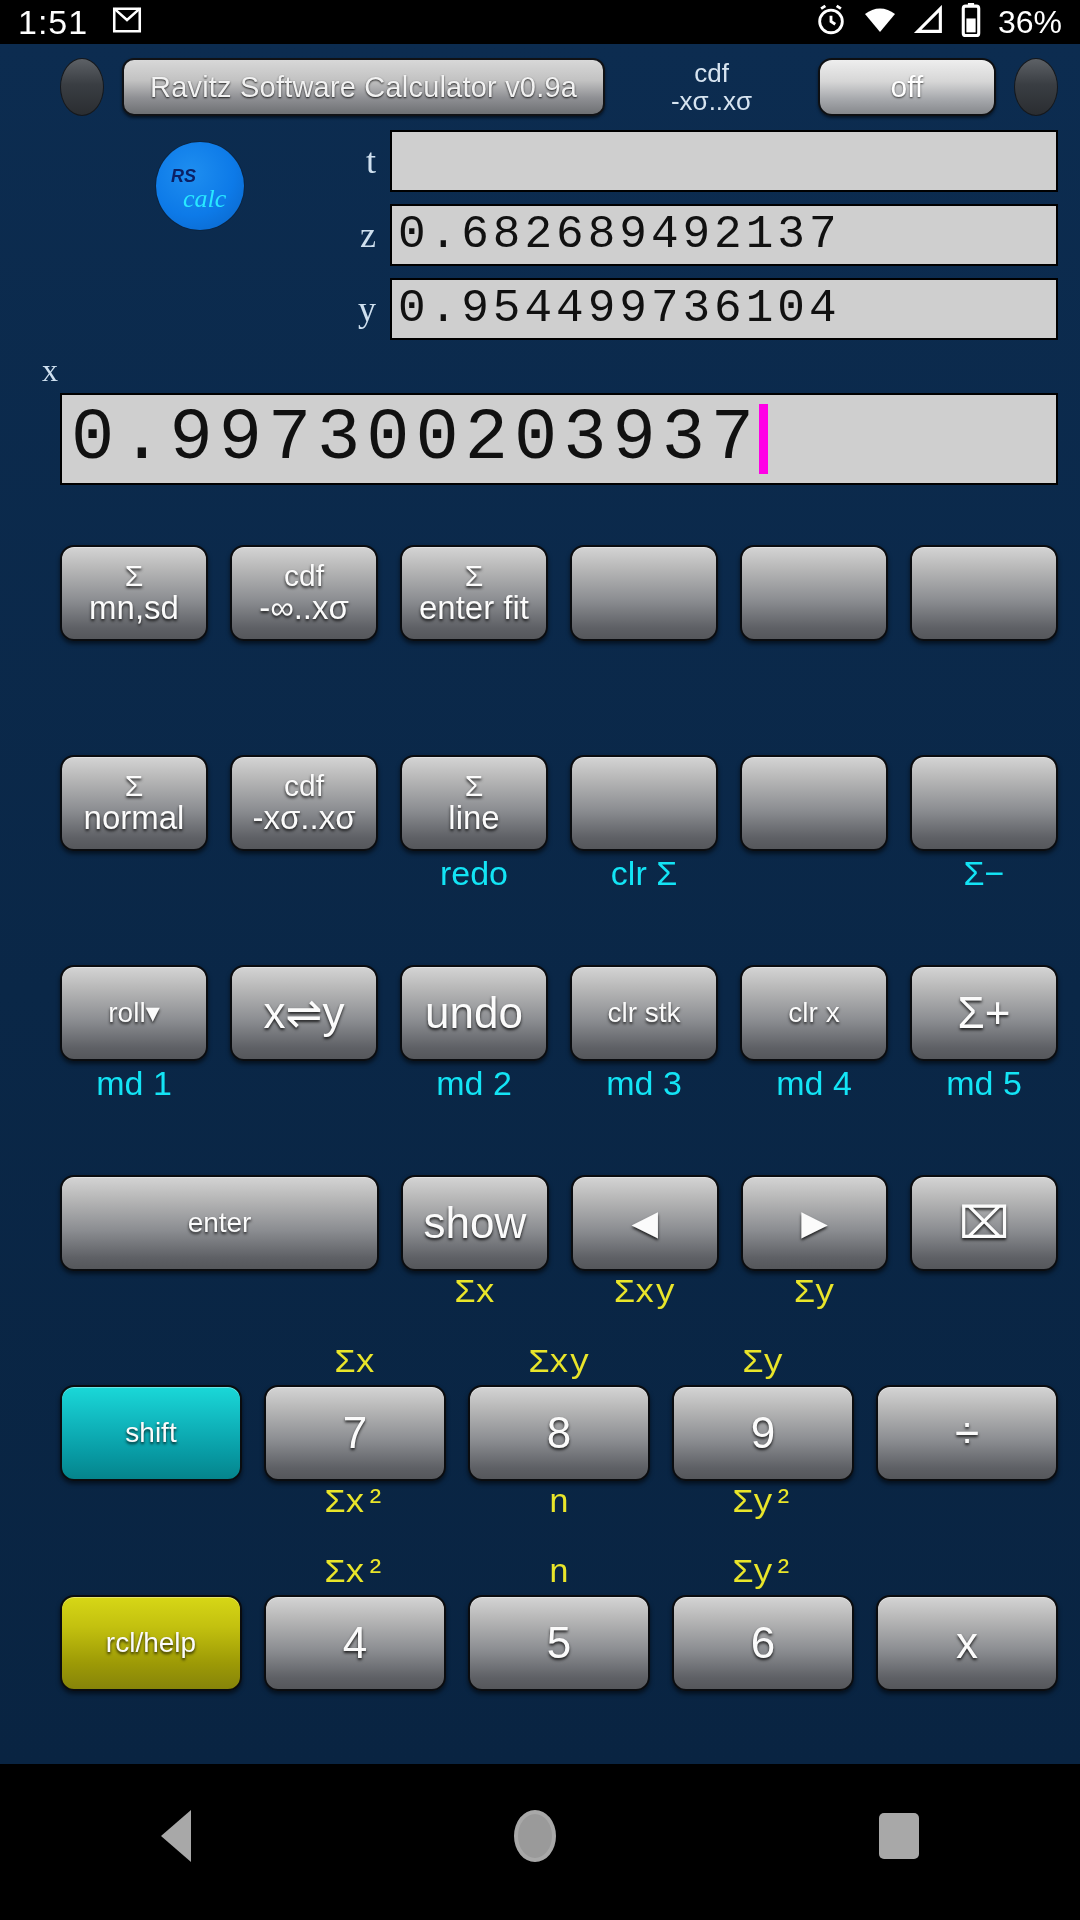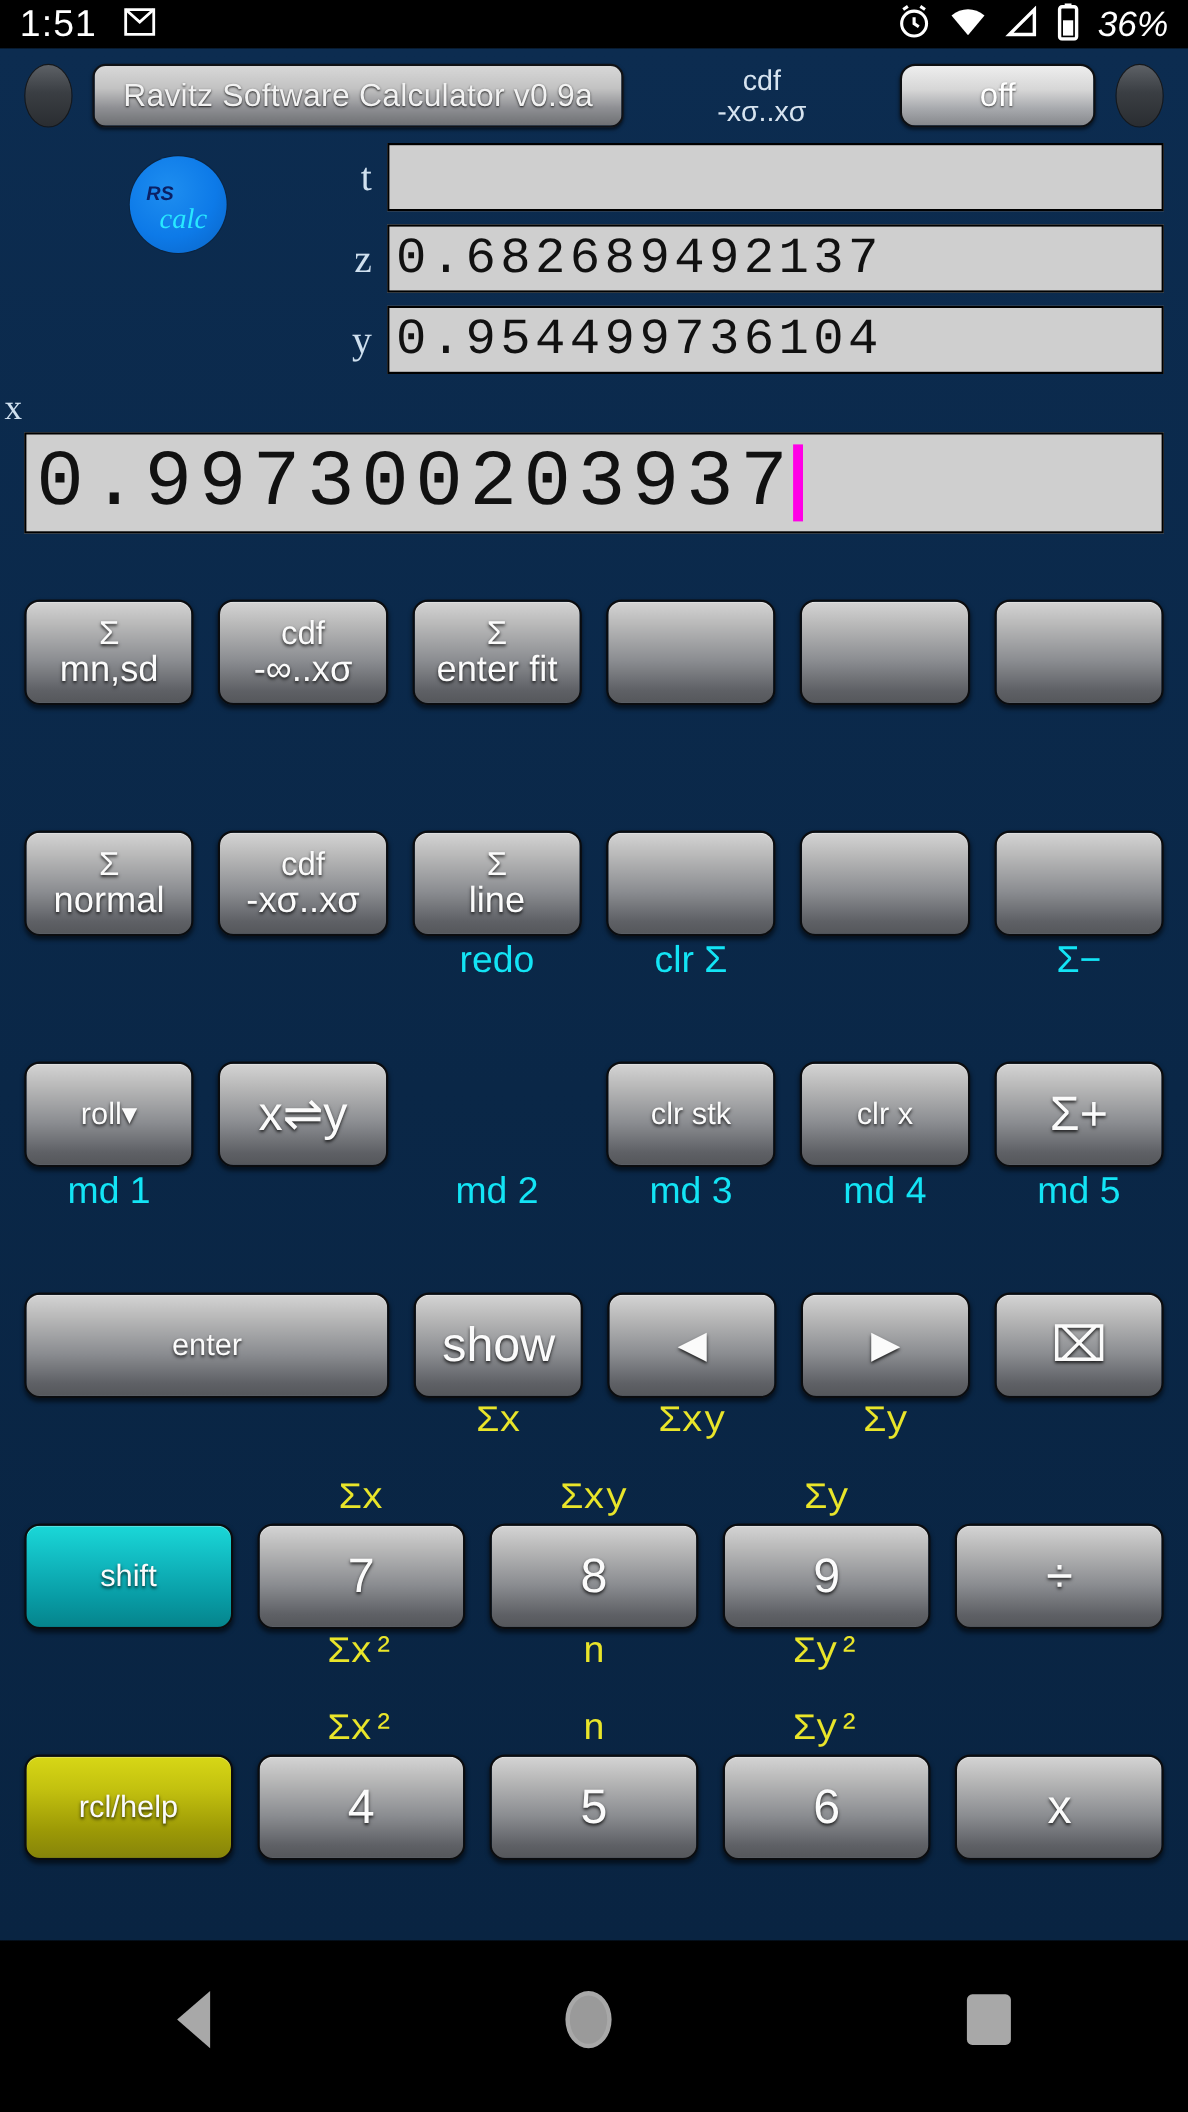--- a/index.html
+++ b/index.html
@@ -12,30 +12,31 @@
   #app { position: relative; width: 1080px; height: 1920px; }
 
   
   .statusbar {
     height: 44px; background: #000; color: #fff;
     display: flex; align-items: center; padding: 0 18px;
   }
   .sb-time { font-size: 34px; font-weight: 400; letter-spacing: 1px; }
   .sb-left-icons { display: flex; align-items: center; margin-left: 22px; gap: 14px; }
   .sb-spacer { flex: 1; }
-  .sb-right-icons { display: flex; align-items: center; gap: 14px; font-style: italic; }
+  .sb-right-icons { display: flex; align-items: center; gap: 14px; }
   .sb-batt-text { font-size: 32px; font-weight: 400; margin-left: 2px; }
 
   
   .calc {
     position: relative;
     height: 1720px;
     background: #0b2a4d;
     background: linear-gradient(180deg,#0c2c50 0%, #0a2747 55%, #092442 100%);
     overflow: hidden;
+    padding-left: 38px;
   }
 
   
   .titlerow {
     position: relative; height: 86px;
     display: flex; align-items: center; padding: 0 22px; gap: 18px;
   }
   .pill-dot {
     width: 44px; height: 58px; border-radius: 22px/29px;
     background: linear-gradient(180deg,#5d6166 0%, #3a3e43 45%, #2a2d31 100%);
@@ -404,20 +405,21 @@
             <div class="key small2">roll▾</div>
             <div class="botlabel lbl-cyan">md 1</div>
           </div>
           <div class="kslot">
             <div class="toplabel lbl-cyan lbl-empty">.</div>
             <div class="key">x⇌y</div>
             <div class="botlabel lbl-cyan lbl-empty">.</div>
           </div>
           <div class="kslot">
             <div class="toplabel lbl-cyan lbl-empty">.</div>
+            <div class="key">undo</div>
             <div class="botlabel lbl-cyan">md 2</div>
           </div>
           <div class="kslot">
             <div class="toplabel lbl-cyan lbl-empty">.</div>
             <div class="key small2">clr stk</div>
             <div class="botlabel lbl-cyan">md 3</div>
           </div>
           <div class="kslot">
             <div class="toplabel lbl-cyan lbl-empty">.</div>
             <div class="key small2">clr x</div>

